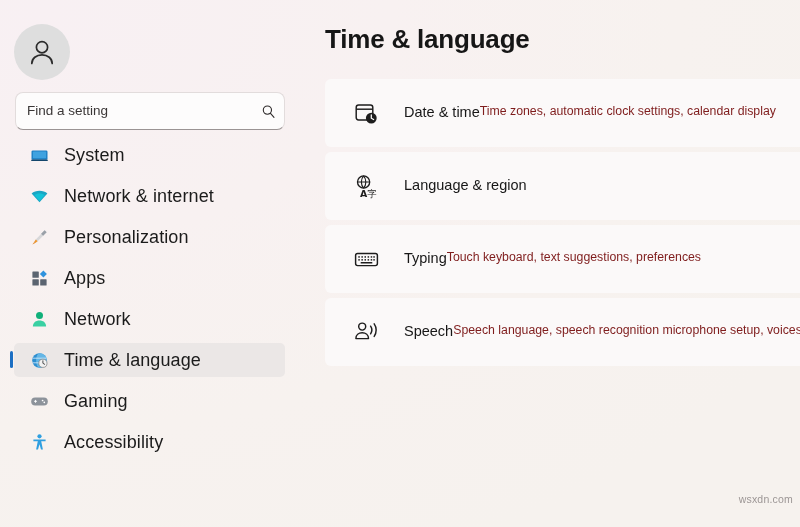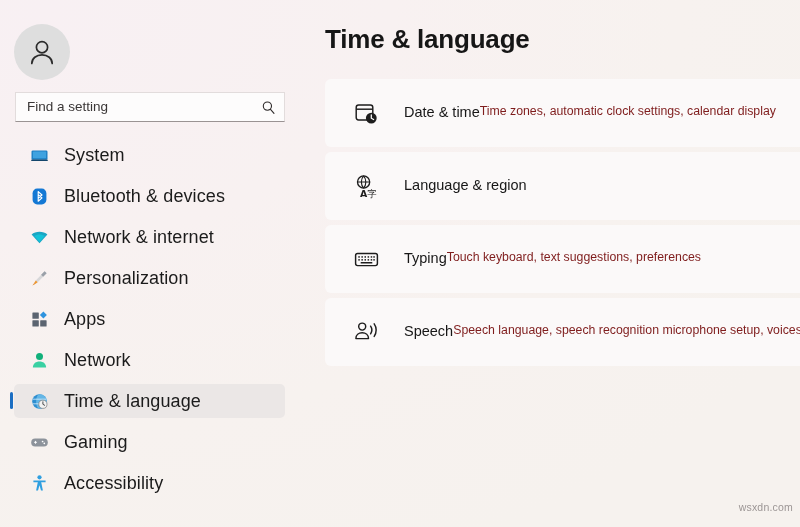--- a/index.html
+++ b/index.html
@@ -55,25 +55,25 @@
   #avatar svg { display: block; }
 
   
   #search-wrap {
     margin: 6px 16px 0 15px;
     height: 30px;
     position: relative;
   }
   #search-box {
     width: 270px;
-    height: 30px;
+    height: 38px;
     background: #fdfcfc;
     border: 1px solid #e2dcdc;
     border-bottom: 1px solid #9a9393;
-    border-radius: 0;
+    border-radius: 8px;
     display: flex;
     align-items: center;
     padding: 0 8px 0 11px;
   }
   #search-input {
     flex: 1 1 auto;
     border: 0;
     outline: 0;
     background: transparent;
     font-family: "Liberation Sans", "DejaVu Sans", sans-serif;
@@ -189,21 +189,21 @@
     font-size: 12.3px;
     color: #7f1d1d;
     line-height: 16px;
     white-space: nowrap;
   }
 
   
   #watermark {
     position: absolute;
     right: 7px;
-    bottom: 14px;
+    bottom: 22px;
     font-size: 10.5px;
     color: #9c9695;
     letter-spacing: .2px;
     font-family: "Liberation Sans", "DejaVu Sans", sans-serif;
     margin-left: 32px;
   }
 </style>
 </head>
 <body>
 
@@ -240,29 +240,20 @@
         <span class="nav-ico">
           <svg width="19" height="19" viewBox="0 0 19 19">
             <rect x="1.5" y="4.4" width="16" height="9.4" rx="1.4" fill="#1e7fc4"></rect>
             <rect x="2.9" y="5.6" width="13.2" height="6.6" rx="0.7" fill="#3fa2e0"></rect>
             <rect x="1.2" y="13.6" width="16.6" height="1.5" rx="0.7" fill="#13456b"></rect>
           </svg>
         </span>
         <span class="nav-label">System</span>
       </li>
 
-      <li class="nav-item">
-        <span class="nav-ico">
-          <svg width="19" height="19" viewBox="0 0 19 19">
-            <rect x="2.6" y="1.6" width="13.8" height="15.8" rx="4.6" fill="#1478d4"></rect>
-            <path d="M8.2 4.6 L12 8.0 L8.2 11.2 M8.2 7.6 L12 10.9 L8.2 14.2 M8.2 4.6 V14.2" stroke="#ffffff" stroke-width="1.15" fill="none" stroke-linecap="round" stroke-linejoin="round"></path>
-          </svg>
-        </span>
-        <span class="nav-label">Bluetooth &amp; devices</span>
-      </li>
 
       <li class="nav-item">
         <span class="nav-ico">
           <svg width="19" height="19" viewBox="0 0 19 19">
             <path d="M1.6 6.4 C5.4 2.8 13.6 2.8 17.4 6.4 L9.5 15.2 Z" fill="#1aa6c4"></path>
             <path d="M4.3 8.0 C6.6 5.9 12.4 5.9 14.7 8.0 L9.5 14.1 Z" fill="#13c3d8"></path>
           </svg>
         </span>
         <span class="nav-label">Network &amp; internet</span>
       </li>

